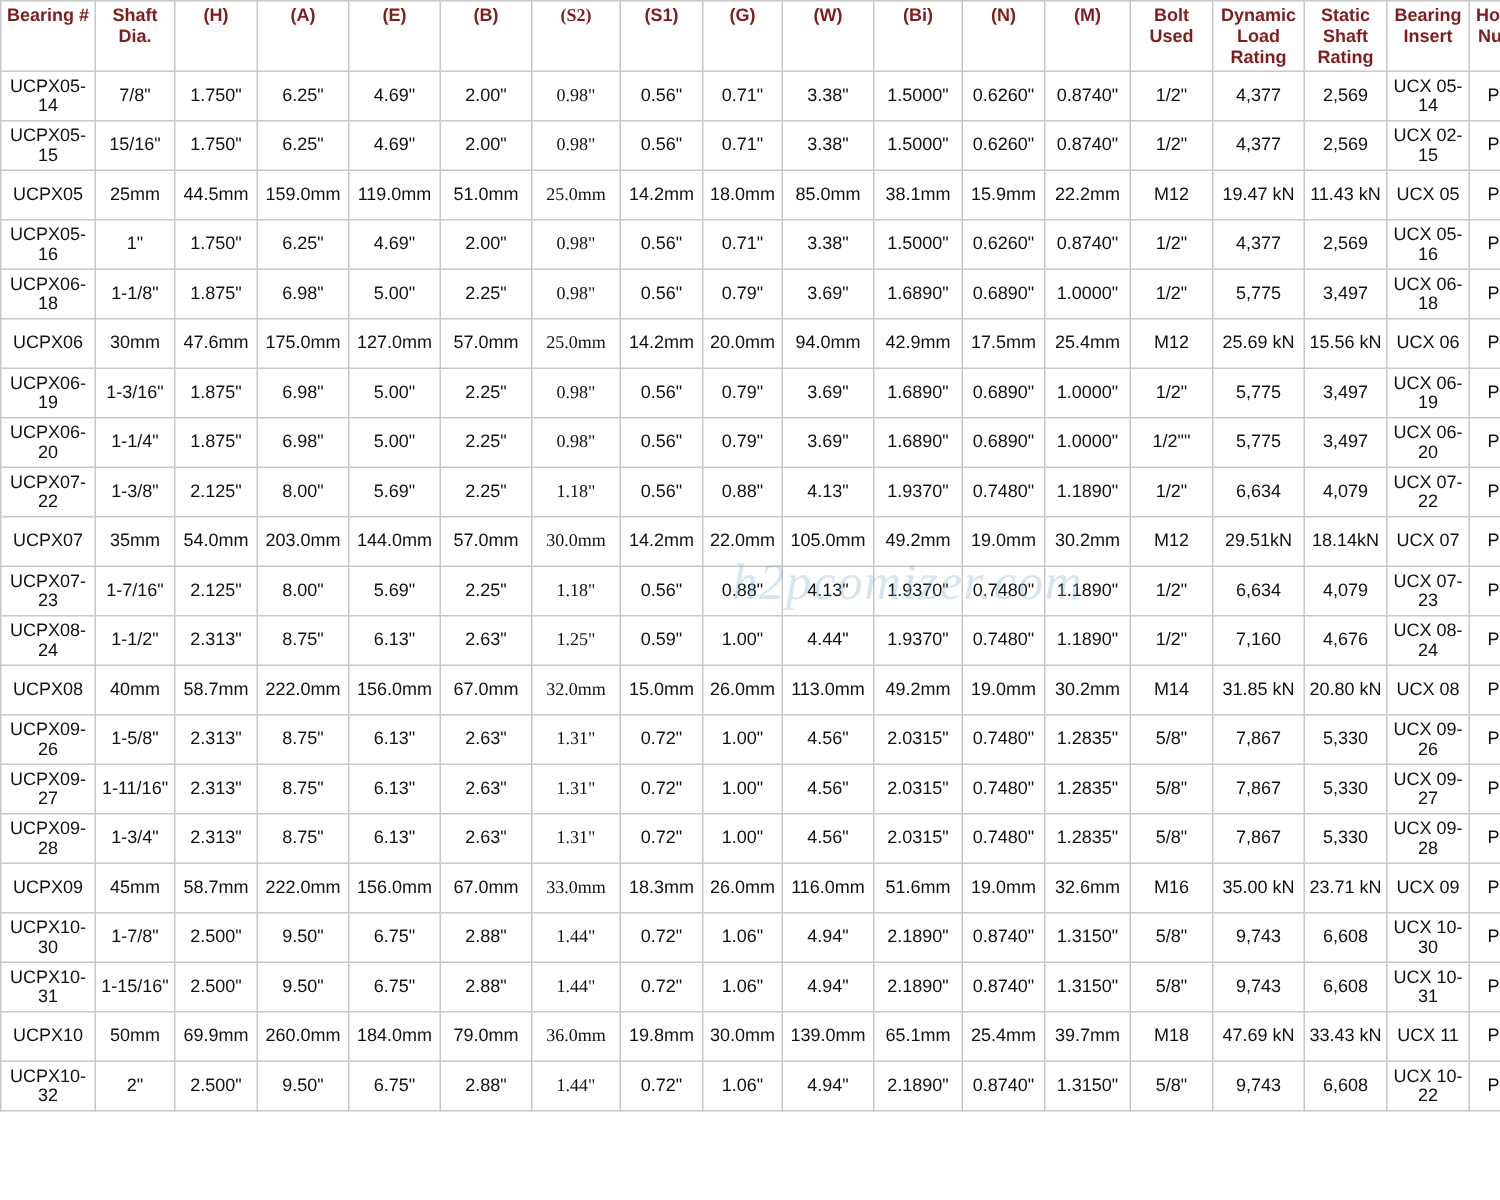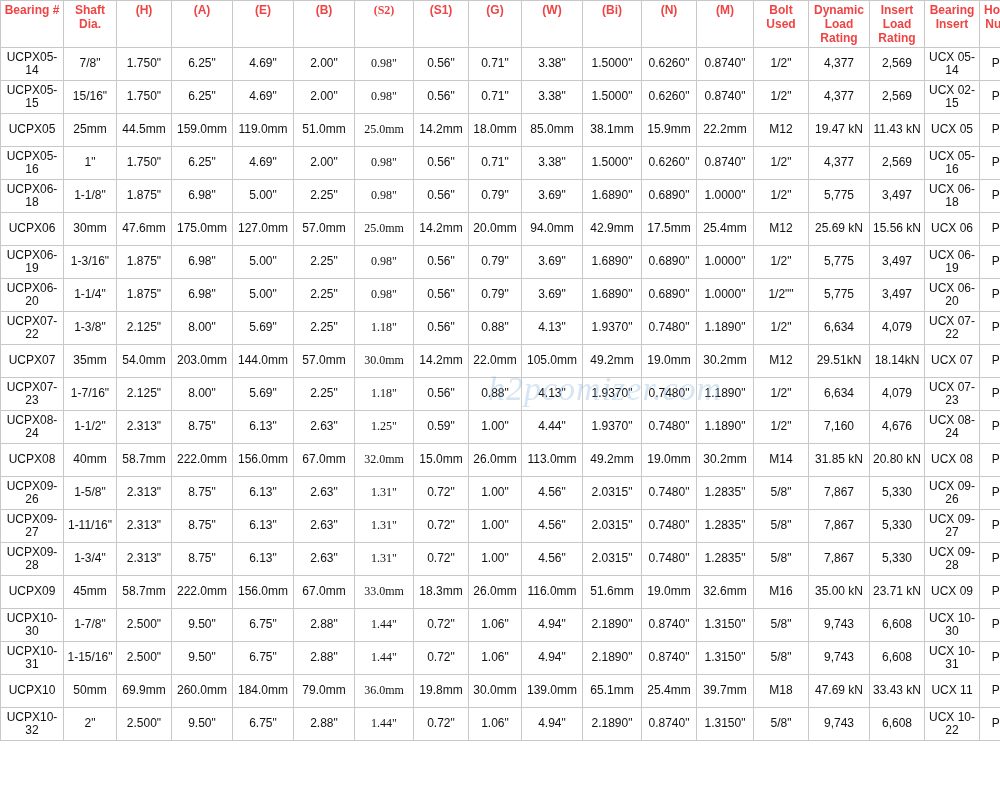--- a/index.html
+++ b/index.html
@@ -38,21 +38,21 @@
     border: 1px solid #c8c8c8;
     padding: 2px 2px;
     text-align: center;
     vertical-align: middle;
     font-size: 12px;
     line-height: 1.15;
     overflow: hidden;
   }
   table.spec thead th {
     font-weight: bold;
-    color: #ef4444;
+    color: #7f1d1d;
     vertical-align: top;
     padding-top: 3px;
     height: 38px;
   }
   table.spec tbody td {
     height: 28px;
     color: #111111;
   }
   td.bearing, th.bearing {
     text-align: left;
@@ -96,21 +96,21 @@
         <th class="col-5">(B)</th>
         <th class="col-6">(S2)</th>
         <th class="col-7">(S1)</th>
         <th class="col-8">(G)</th>
         <th class="col-9">(W)</th>
         <th class="col-10">(Bi)</th>
         <th class="col-11">(N)</th>
         <th class="col-12">(M)</th>
         <th class="col-13">Bolt Used</th>
         <th class="col-14">Dynamic Load Rating</th>
-        <th class="col-15">Insert Load Rating</th>
+        <th class="col-15">Static Shaft Rating</th>
         <th class="col-16">Bearing Insert</th>
         <th class="col-17">Housing Number</th>
       </tr>
   </thead>
   <tbody id="table-body">
       <tr>
         <td class="col-0 bearing">UCPX05-14</td>
         <td class="col-1">7/8"</td>
         <td class="col-2">1.750"</td>
         <td class="col-3">6.25"</td>

